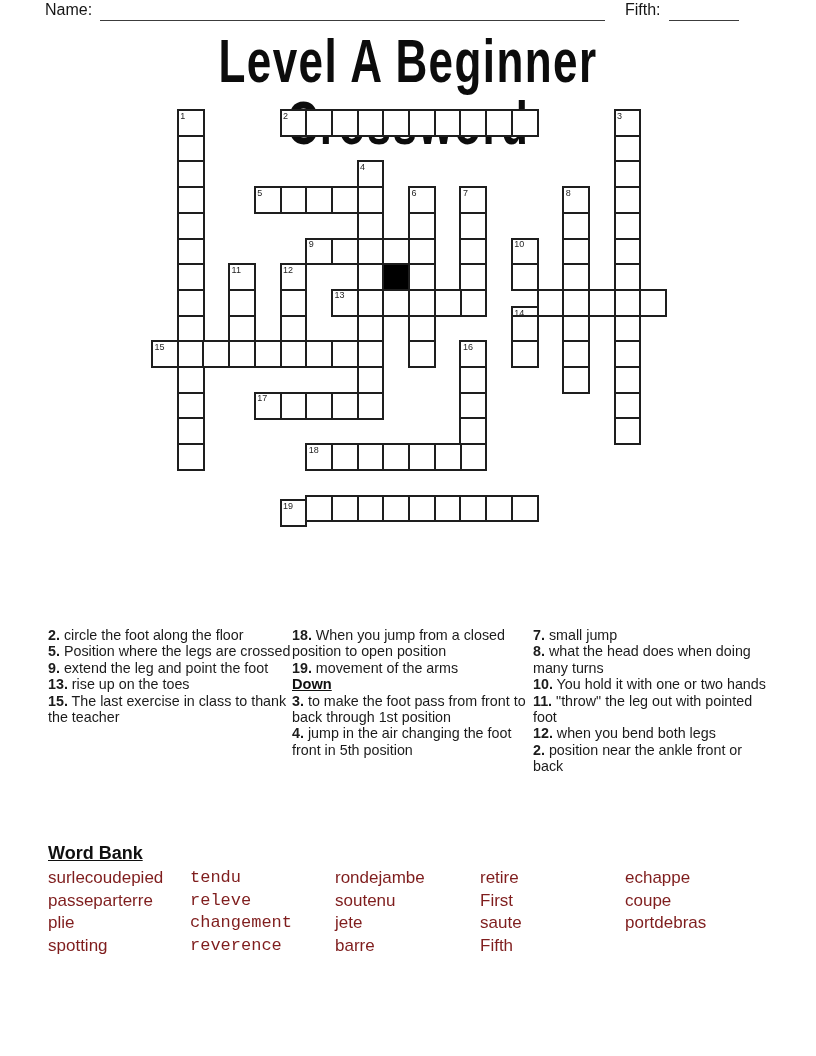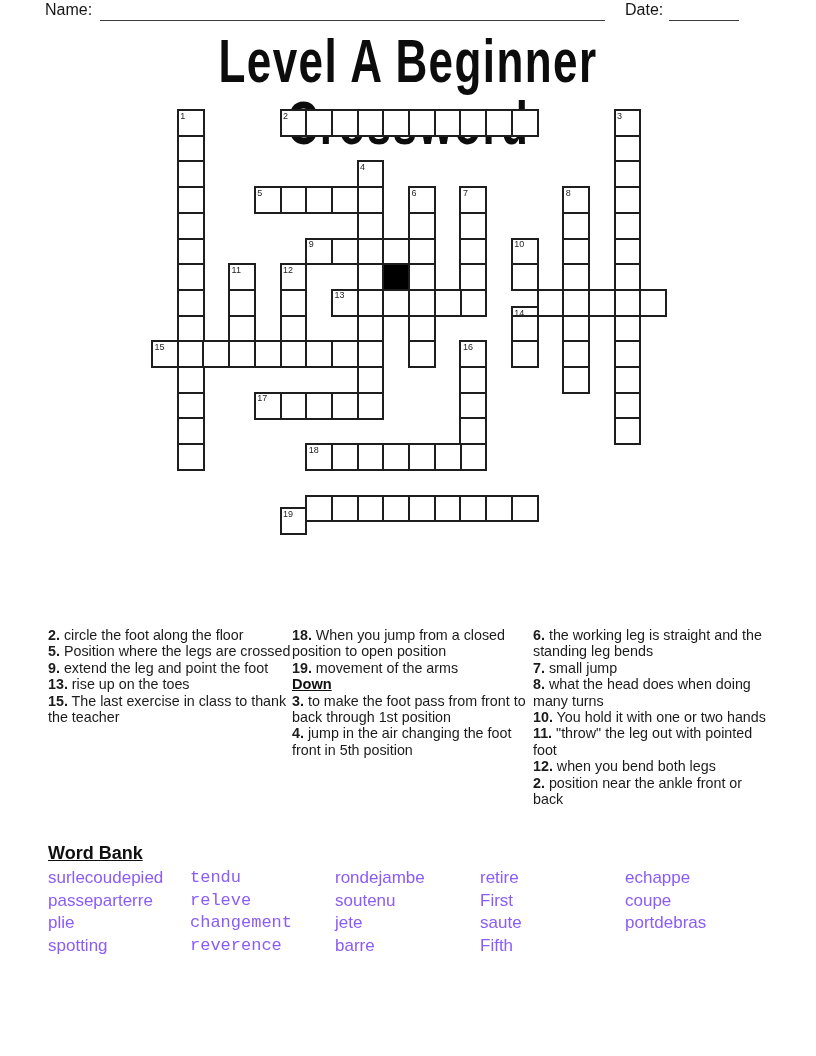--- a/index.html
+++ b/index.html
@@ -27,28 +27,28 @@
   #clue-col-1 { left:48px; }
   #clue-col-2 { left:292px; }
   #clue-col-3 { left:533px; }
   .clue-heading { font-weight:700; font-size:14.6px; color:#101010; }
   .clue-heading .u { text-decoration:underline; }
   .clue .cnum-b { font-weight:700; }
 
   
   .bank-heading { position:absolute; left:48px; top:843px; font-size:18px; font-weight:700; color:#101010; }
   .bank-heading .u { text-decoration:underline; }
-  .bank-col { position:absolute; top:867px; font-size:17px; line-height:22.7px; color:#8b5cf6; }
+  .bank-col { position:absolute; top:867px; font-size:17px; line-height:22.7px; color:#7f1d1d; }
 </style>
 </head>
 <body>
 
 <span class="hdr-label" style="left:45px;">Name:</span>
 <div class="write-line" style="left:100px; width:505px;"></div>
-<span class="hdr-label" style="left:625px;">Date:</span>
+<span class="hdr-label" style="left:625px;">Fifth:</span>
 <div class="write-line" style="left:669px; width:70px;"></div>
 
 <div class="title-wrap">
   <span>Level A Beginner Crossword</span>
 </div>
 
 <div class="grid">
     <div class="cell" style="left: 25.7px; top: 0px;">
       <span class="cnum">1</span>
     </div>
@@ -191,21 +191,21 @@
     <div class="cell" style="left: 154.2px; top: 282.7px;"></div>
     <div class="cell" style="left: 179.9px; top: 282.7px;"></div>
     <div class="cell" style="left: 154.2px; top: 334.1px;">
       <span class="cnum">18</span>
     </div>
     <div class="cell" style="left: 179.9px; top: 334.1px;"></div>
     <div class="cell" style="left: 205.6px; top: 334.1px;"></div>
     <div class="cell" style="left: 231.3px; top: 334.1px;"></div>
     <div class="cell" style="left: 257px; top: 334.1px;"></div>
     <div class="cell" style="left: 282.7px; top: 334.1px;"></div>
-    <div class="cell" style="left: 128.5px; top: 398px;">
+    <div class="cell" style="left: 128.5px; top: 390px;">
       <span class="cnum">19</span>
     </div>
     <div class="cell" style="left: 154.2px; top: 385.5px;"></div>
     <div class="cell" style="left: 179.9px; top: 385.5px;"></div>
     <div class="cell" style="left: 205.6px; top: 385.5px;"></div>
     <div class="cell" style="left: 231.3px; top: 385.5px;"></div>
     <div class="cell" style="left: 257px; top: 385.5px;"></div>
     <div class="cell" style="left: 282.7px; top: 385.5px;"></div>
     <div class="cell" style="left: 308.4px; top: 385.5px;"></div>
     <div class="cell" style="left: 334.1px; top: 385.5px;"></div>
@@ -221,21 +221,20 @@
     <div class="clue"><span class="cnum-b">15.</span> The last exercise in class to thank the teacher</div>
   </div>
 <div class="clue-col" id="clue-col-2">
     <div class="clue"><span class="cnum-b">18.</span> When you jump from a closed position to open position</div>
     <div class="clue"><span class="cnum-b">19.</span> movement of the arms</div>
     <div class="clue-heading"><span class="u">Down</span></div>
     <div class="clue"><span class="cnum-b">3.</span> to make the foot pass from front to back through 1st position</div>
     <div class="clue"><span class="cnum-b">4.</span> jump in the air changing the foot front in 5th position</div>
   </div>
 <div class="clue-col" id="clue-col-3">
-    <div class="clue"><span class="cnum-b">6.</span> the working leg is straight and the standing leg bends</div>
     <div class="clue"><span class="cnum-b">7.</span> small jump</div>
     <div class="clue"><span class="cnum-b">8.</span> what the head does when doing many turns</div>
     <div class="clue"><span class="cnum-b">10.</span> You hold it with one or two hands</div>
     <div class="clue"><span class="cnum-b">11.</span> "throw" the leg out with pointed foot</div>
     <div class="clue"><span class="cnum-b">12.</span> when you bend both legs</div>
     <div class="clue"><span class="cnum-b">2.</span> position near the ankle front or back</div>
   </div>
 
 <div class="bank-heading"><span class="u">Word Bank</span></div>
 <div id="bank">

